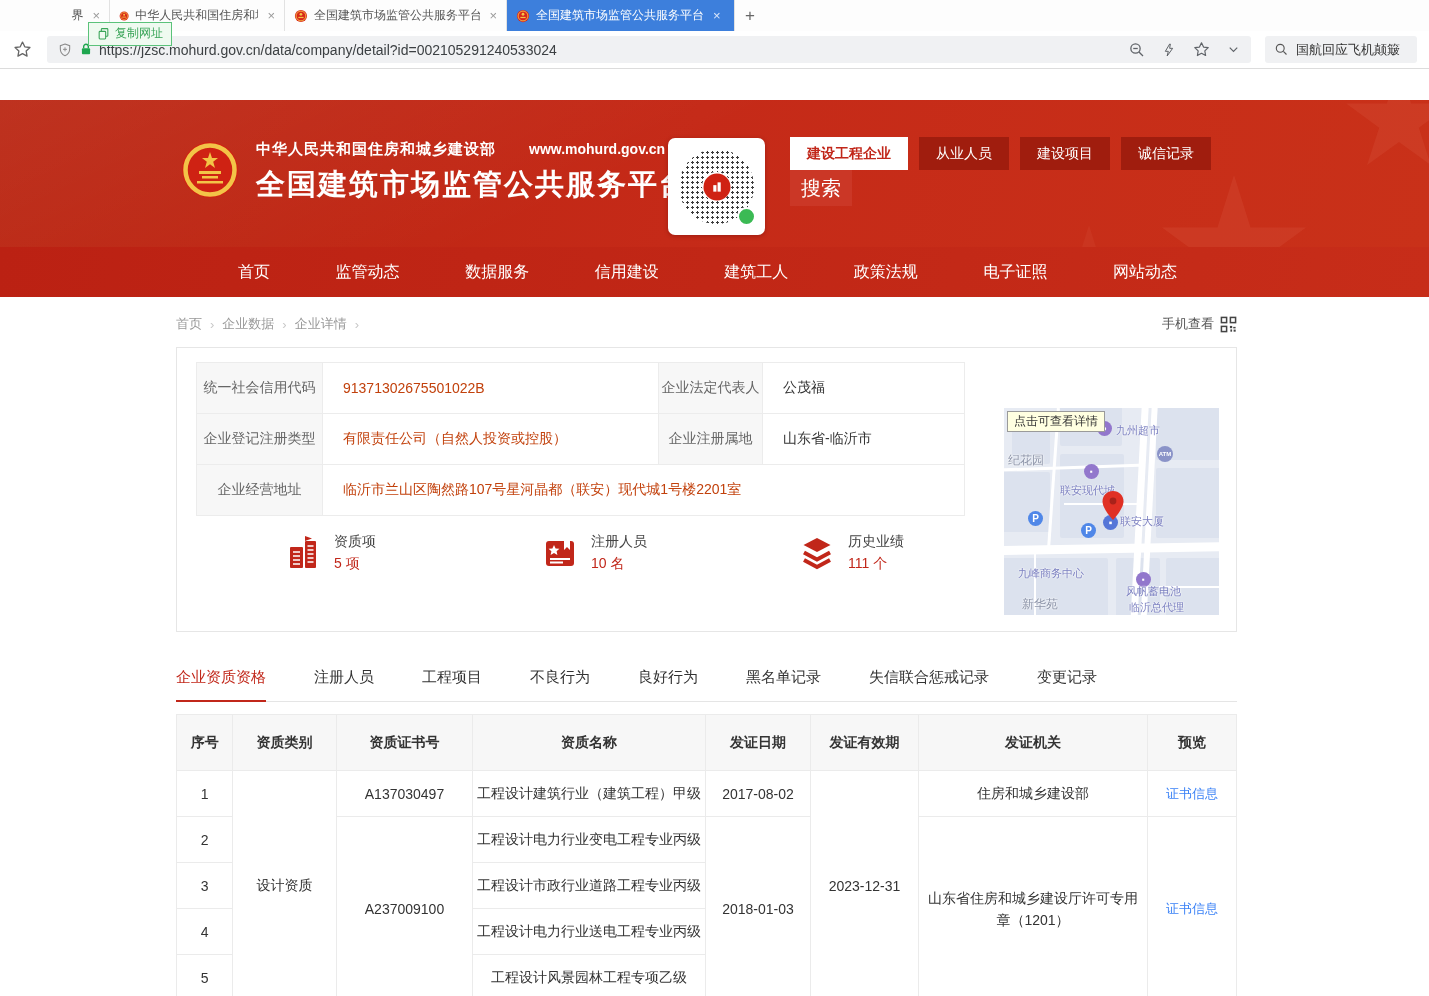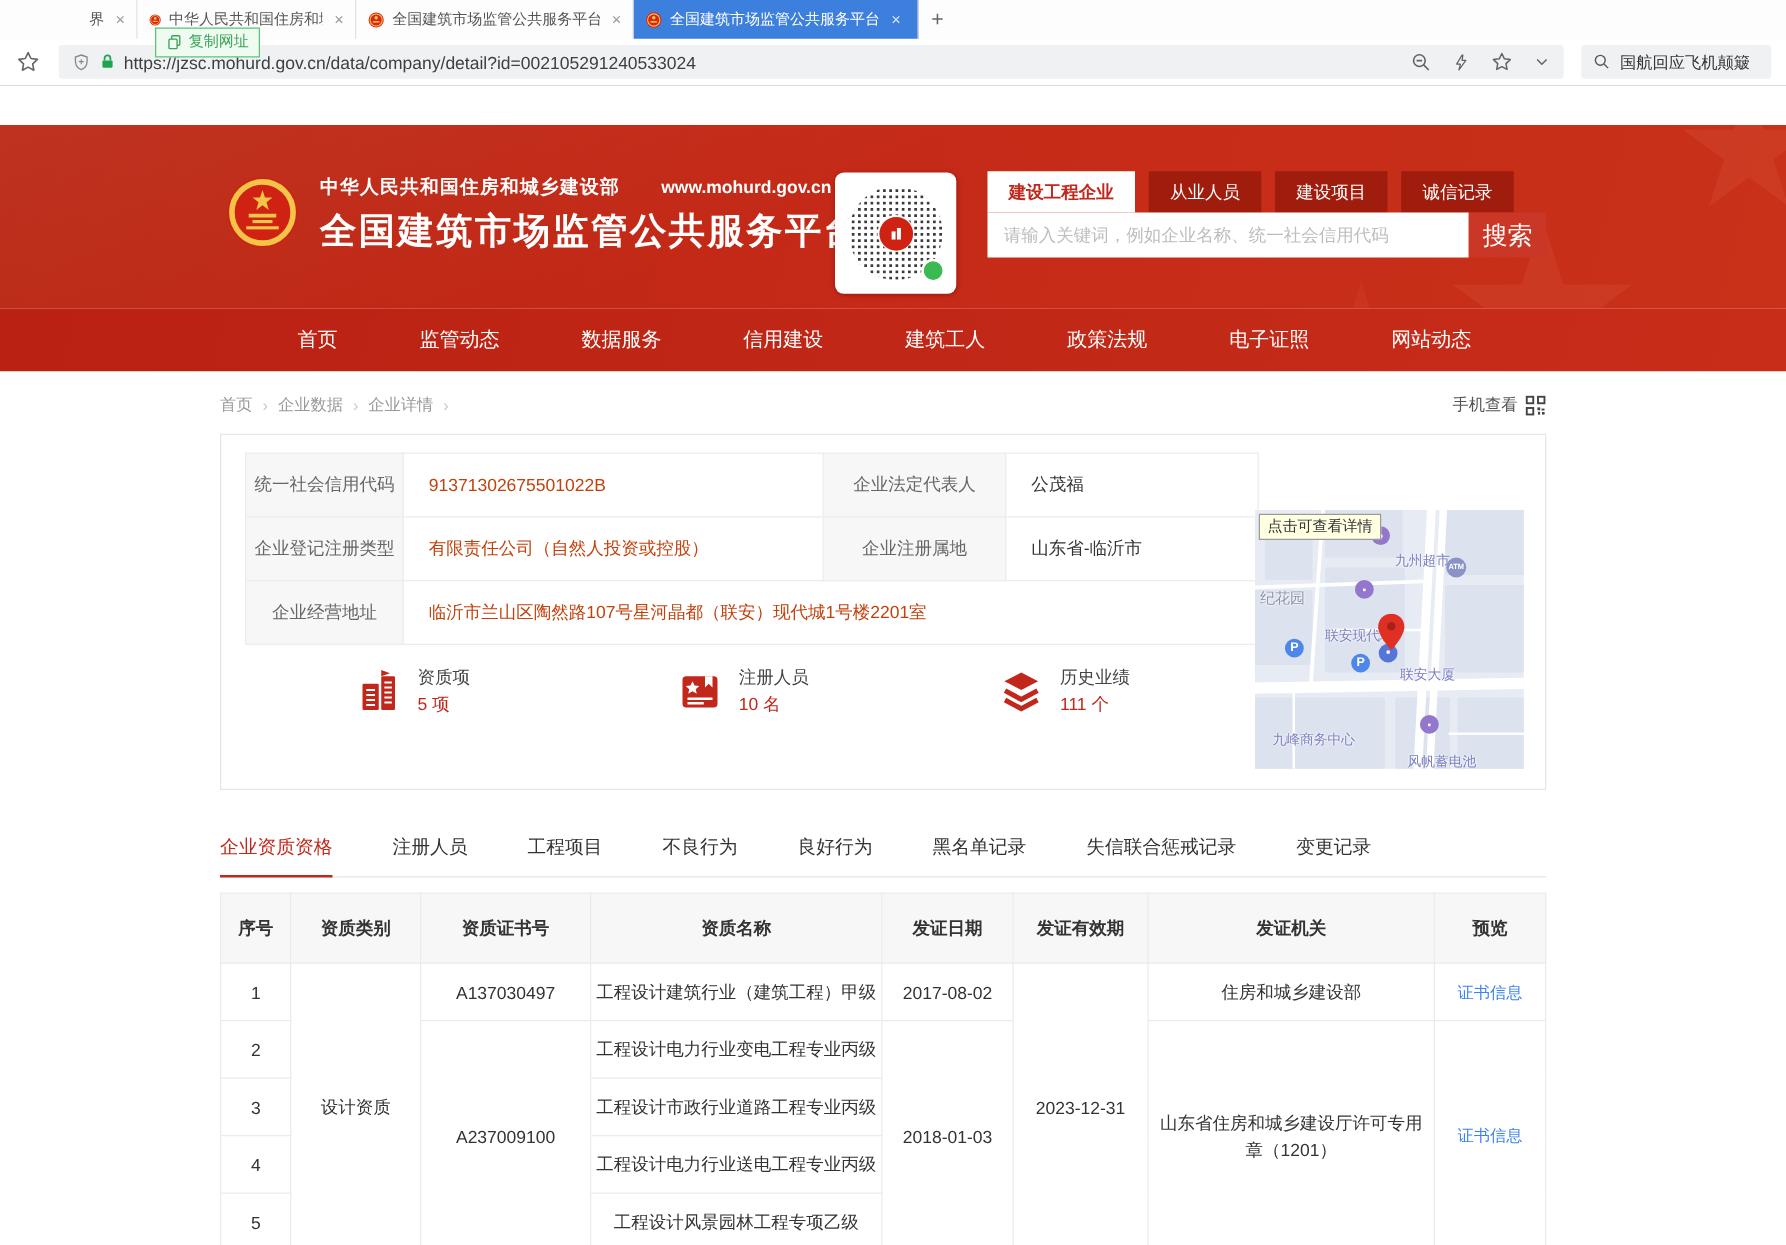--- a/index.html
+++ b/index.html
@@ -12,21 +12,21 @@
   .tabstrip { height:31px; background:#fdfdfd; display:flex; align-items:stretch; position:relative; }
   .tab { display:flex; align-items:center; gap:6px; padding:0 9px; font-size:12px; color:#555;
          border-right:1px solid #e2e2e2; position:relative; }
   .tab .tlabel { white-space:nowrap; overflow:hidden; }
   .tab.partial { width:110px; justify-content:flex-end; border-left:none; }
   .tab.active { background:#3d7fdc; color:#fff; }
   .tab .close { color:#9a9a9a; font-size:13px; margin-left:3px; cursor:pointer; }
   .tab.active .close { color:#dbe7fb; }
   .newtab { width:30px; display:flex; align-items:center; justify-content:center; font-size:17px; color:#666; }
   .copy-tooltip { position:absolute; left:88px; top:22px; z-index:9; background:#effaf0; border:1px solid #5bc27a;
-                  color:#3aa558; font-size:12px; padding:2px 8px 3px; display:flex; align-items:center; gap:5px;margin-left:36px; }
+                  color:#3aa558; font-size:12px; padding:2px 8px 3px; display:flex; align-items:center; gap:5px; }
   .toolbar { height:38px; background:#fff; border-bottom:1px solid #dcdcdc; display:flex; align-items:center; padding:0 12px; }
   .bookmark-star { margin-right:4px; }
   .urlbox { flex:1; height:27px; background:#f0f1f3; border-radius:3px; display:flex; align-items:center;
             gap:6px; padding:0 10px; margin:0 14px 0 10px; font-size:14px; color:#3c4043; }
   .urltext { white-space:nowrap; overflow:hidden; }
   .urlicons { margin-left:auto; display:flex; align-items:center; gap:15px; }
   .hotsearch { width:152px; height:27px; background:#f0f1f3; border-radius:3px; display:flex;
                align-items:center; gap:7px; padding:0 9px; font-size:13px; color:#333; }
   .hotsearch span { white-space:nowrap; overflow:hidden; }
   .chrome-gap { height:31px; background:#fff; }
@@ -74,33 +74,33 @@
   .crumb { cursor:pointer; }
   .crumb-sep { margin:0 8px; color:#c8c8c8; }
   .mobile { margin-left:auto; display:flex; align-items:center; gap:6px; font-size:13px; color:#555; cursor:pointer; }
   .company-card { margin-top:14px; border:1px solid #e6e6e6; position:relative; height:285px; background:#fff; }
   .card-head { display:flex; padding:15px 20px 0; }
   .company-name { font-size:20px; font-weight:bold; color:#333; margin:0; }
   .region { margin-left:auto; font-size:13px; color:#555; padding-top:7px; }
   .info-table { border-collapse:collapse; margin:14px 0 0 19px; font-size:14px; }
   .info-table td { border:1px solid #ececec; height:51px; }
   .lbl { background:#f7f7f7; color:#666; text-align:center; width:126px; }
-  .lblB { width:146px; }
+  .lblB { width:104px; }
   .val { padding-left:20px; color:#c2410c; width:336px; }
   .valB { padding-left:20px; color:#333; width:202px; }
   .stats { display:flex; margin:17px 0 0 108px; }
   .stat { display:flex; align-items:center; gap:13px; width:257px; }
   .stat-text .sl { font-size:14px; color:#444; }
   .stat-text .sv { font-size:14px; color:#c1271a; margin-top:4px; }
   
   .map-box { position:absolute; top:60px; right:17px; width:215px; height:207px; background:#e7ebf3;
              overflow:hidden; cursor:pointer; }
   .blk { position:absolute; background:#dce2ee; border-radius:2px; }
   .road { position:absolute; background:#fff; }
-  .mlabel { position:absolute; font-size:11px; color:#7a7fc0; white-space:nowrap; text-shadow:0 0 2px #fff,0 0 2px #fff;margin-top:18px; }
+  .mlabel { position:absolute; font-size:11px; color:#7a7fc0; white-space:nowrap; text-shadow:0 0 2px #fff,0 0 2px #fff; }
   .mlabel.gray { color:#8b93a8; font-size:12px; }
   .mk { position:absolute; border-radius:50%; display:flex; align-items:center; justify-content:center; color:#fff; }
   .mk-p { width:15px; height:15px; background:#4f87e8; font-size:10px; font-weight:bold; }
   .mk-pu { width:15px; height:15px; background:#9277cc; font-size:8px; }
   .mk-atm { width:16px; height:16px; background:#8a93c8; font-size:6px; font-weight:bold; }
   .map-tip { position:absolute; top:3px; left:3px; background:#ffffe1; border:1px solid #9a9a9a; font-size:12px;
              color:#333; padding:1px 6px; z-index:3; }
   .map-pin { position:absolute; left:98px; top:83px; z-index:2; }
   
   .detail-tabs { margin-top:36px; border-bottom:1px solid #e5e5e5; display:flex; gap:48px; font-size:15px; color:#333;text-align:right; }
@@ -238,21 +238,20 @@
       <div class="qr-wechat"></div>
     </div>
     <div class="search-module">
       <div class="stabs">
         <div class="stab active">建设工程企业</div>
         <div class="stab">从业人员</div>
         <div class="stab">建设项目</div>
         <div class="stab">诚信记录</div>
       </div>
       <div class="srow">
-        <input class="sinput" placeholder="请输入关键词，例如企业名称、统一社会信用代码" style="">
         <div class="sbtn">搜索</div>
       </div>
     </div>
   </div>
 </div>
 
 <div class="mainnav">
   <span class="nav-item">首页</span>
   <span class="nav-item">监管动态</span>
   <span class="nav-item">数据服务</span>

